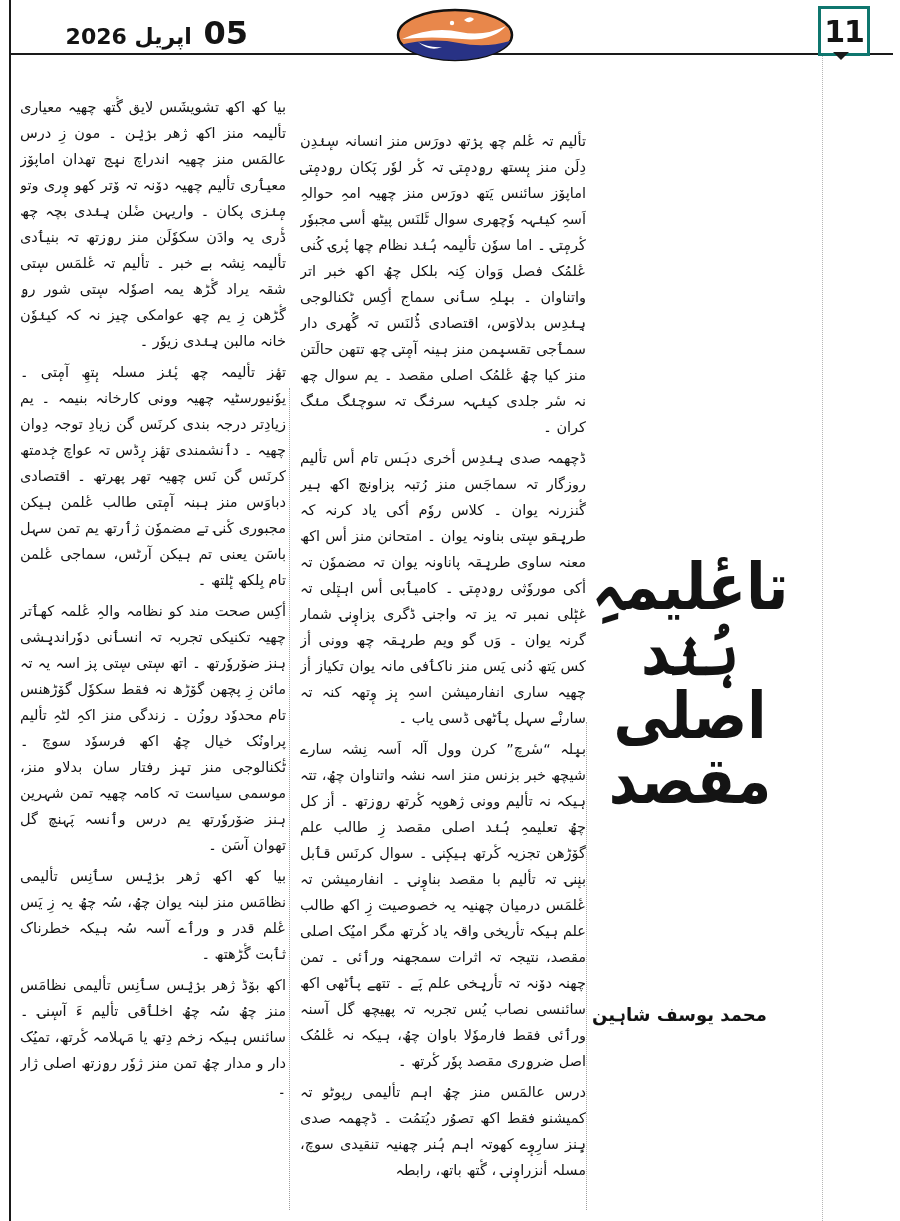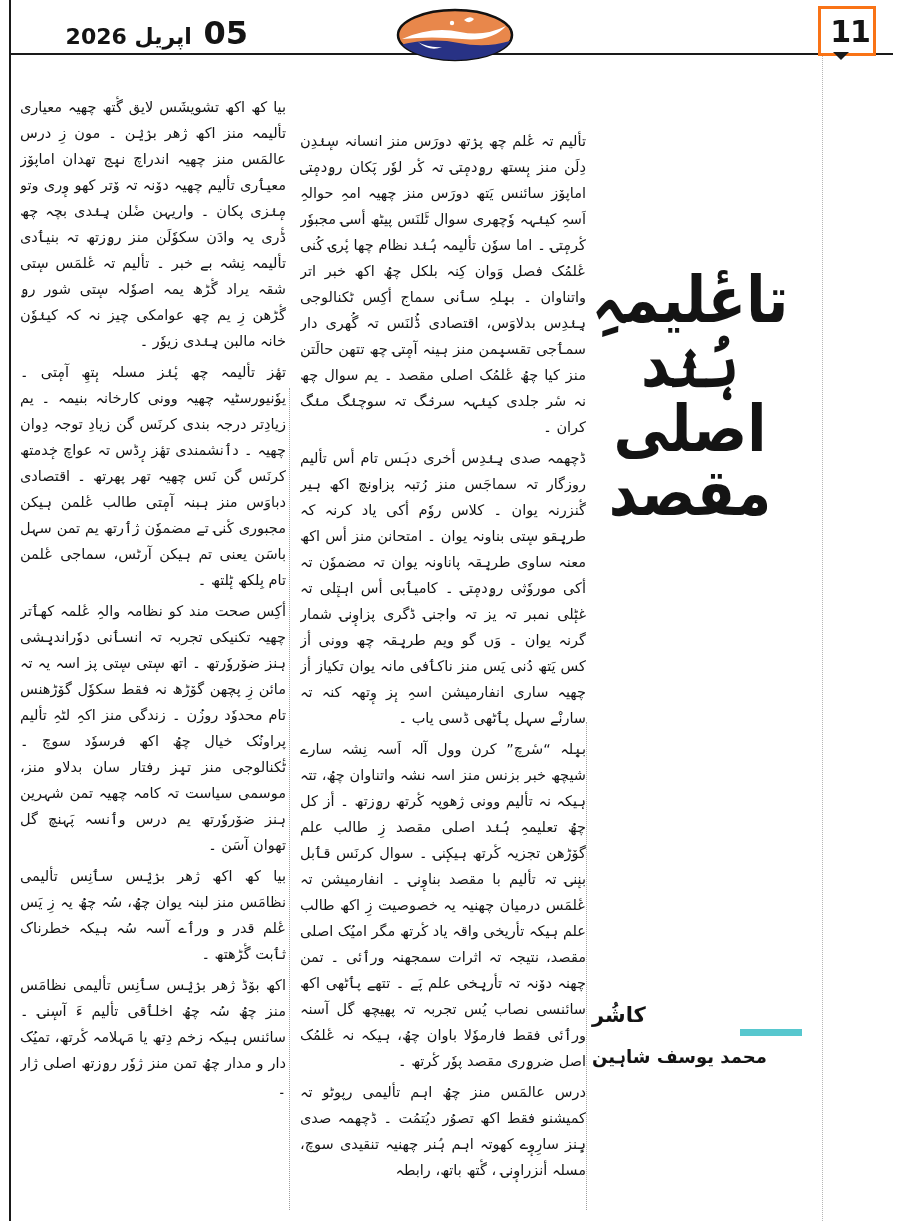--- a/index.html
+++ b/index.html
@@ -17,33 +17,33 @@
   
   .date-block{
     position:absolute;left:28px;top:14px;width:220px;direction:rtl;text-align:right;
     font-weight:bold;white-space:nowrap;
   }
   .date-day{font-size:32px;letter-spacing:-1px;margin-top:21px;}
   .date-rest{font-size:22px;margin-right:6px;}
   .masthead{position:absolute;left:394px;top:6px;width:122px;height:58px;}
   .pagenum-box{
     position:absolute;left:818px;top:6px;width:46px;height:44px;background:#fff;
-    border:3px solid #f97316;display:flex;align-items:center;justify-content:center;
-    font-size:30px;font-weight:bold;letter-spacing:-1px;padding-left:6px;
+    border:3px solid #0f766e;display:flex;align-items:center;justify-content:center;
+    font-size:30px;font-weight:bold;letter-spacing:-1px;
   }
   .pagenum-arrow{
     position:absolute;left:833px;top:52px;width:0;height:0;
     border-left:8px solid transparent;border-right:8px solid transparent;
     border-top:8px solid #1a1a1a;
   }
 
   
   .headline{
     position:absolute;left:592px;top:268px;width:196px;height:545px;
-    display:flex;flex-direction:column;justify-content:flex-start;align-items:center;
+    display:flex;flex-direction:column;justify-content:flex-end;align-items:center;
     direction:rtl;
   }
   .headline .word{
     font-size:56px;font-weight:bold;line-height:1.15;white-space:nowrap;
     transform:scaleY(1.15);
   }
 
   
   .byline{
     position:absolute;left:592px;top:1004px;width:210px;direction:rtl;text-align:left;
@@ -99,24 +99,20 @@
 <div class="pagenum-arrow"></div>
 
 <div class="headline">
   <div class="word">تاعٔلیمہِ</div>
   <div class="word">ہُنٛد</div>
   <div class="word">اصلی</div>
   <div class="word">مقصد</div>
 </div>
 
 <div class="byline">
-  <div>
-    <span class="label">کاشُر</span>
-    <div class="bar"></div>
-  </div>
   <div class="name">محمد یوسف شاہین</div>
 </div>
 
 <div class="col col-right">
   <p>تألیم تہ عٔلم چھ پرٛتھ دورَس منز انسانہ سٕنٛدِن دِلَن منز بٕستھ رۄدمٕتۍ تہ کٔر لوٗر پَکان رۄدمٕتۍ اماپۆز سائنس یَتھ دورَس منز چھیہ امہِ حوالہِ اَسہِ کینٛہہ وٗچھری سوال ٹَلنَس پیٹھ أسۍ مجبوٗر کٔرمٕتۍ ۔ اما سوٗن تألیمہ ہُنٛد نظام چھا پٔرۍ کُنی عٔلمُک فصل وَوان کِنہ بلکل چھُ اکھ خبر اتر واتناوان ۔ بیٖلہِ سٲنی سماج أکِس ٹکنالوجی ہِنٛدِس بدلاوَس، اقتصادی ڈُلنَس تہ گُھری دار سمٲجی تقسیٖمن منز ہینہ آمٕتۍ چھ تتھن حالَتن منز کیا چھُ عٔلمُک اصلی مقصد ۔ یم سوال چھ نہ سٔر جلدی کینٛہہ سرنٛگ تہ سوچنٛگ منٛگ کران ۔</p>
   <p>ڈچھمہ صدی ہِنٛدِس أخری دہَس تام أس تألیم روزگار تہ سماجَس منز رُتبہ پزاونچ اکھ ہیر گٔنزرنہ یوان ۔ کلاس روٗم أکی یاد کرنہ کہ طریٖقو سٕتی بناونہ یوان ۔ امتحانن منز أس اکھ معنہ ساوی طریٖقہ پاناونہ یوان تہ مضموٗن تہ أکی موروٗثی رۄدمٕتۍ ۔ کامیٲبی أس اہتٕلی تہ غٹٕلی نمبر تہ یز تہ واجنۍ ڈگری پزاوٕنۍ شمار گرنہ یوان ۔ وَں گو ویم طریٖقہ چھ وونی أز کس یَتھ دُنی یَس منز ناکٲفی مانہ یوان تکیاز أز چھیہ ساری انفارمیشن اسہِ بٕز وٕتھہ کنہ تہ سارنْے سہل پٲٹھی ڈسی یاب ۔</p>
   <p>بیٖلہ “سٔرچ” کرن وول آلہ اَسہ نِشہ سارے شیچھ خبر بزنس منز اسہ نشہ واتناوان چھُ، تتہ ہیکہ نہ تألیم وونی ژھوپہ کٔرتھ رۄزتھ ۔ أز کل چھُ تعلیمہِ ہُنٛد اصلی مقصد زِ طالب علم گۆڑھن تجزیہ کٔرتھ ہیکٕنۍ ۔ سوال کرنَس قٲبل بنٕنۍ تہ تألیم با مقصد بناوٕنۍ ۔ انفارمیشن تہ عٔلمَس درمیان چھنیہ یہ خصوصیت زِ اکھ طالب علم ہیکہ تأریخی واقہ یاد کٔرتھ مگر امیُک اصلی مقصد، نتیجہ تہ اثرات سمجھنہ ورٲئی ۔ تمن چھنہ دۆنہ تہ تأریٖخی علم پَے ۔ تتھے پٲٹھی اکھ سائنسی نصاب یُس تجربہ تہ پھیچھ گل آسنہ ورٲئی فقط فارموٗلا باوان چھُ، ہیکہ نہ عٔلمُک اصل ضرۄری مقصد پوٗر کٔرتھ ۔</p>
   <p>درس عالمَس منز چھُ اہم تألیمی رپوٹو تہ کمیشنو فقط اکھ تصوُر دیُتمُت ۔ ڈچھمہ صدی ہٕنز سارِوٕے کھوتہ اہم ہُنر چھنیہ تنقیدی سوچ، مسلہ أنزراوٕنۍ ، گٔتھ باتھ، رابطہ</p>
 </div>
 

